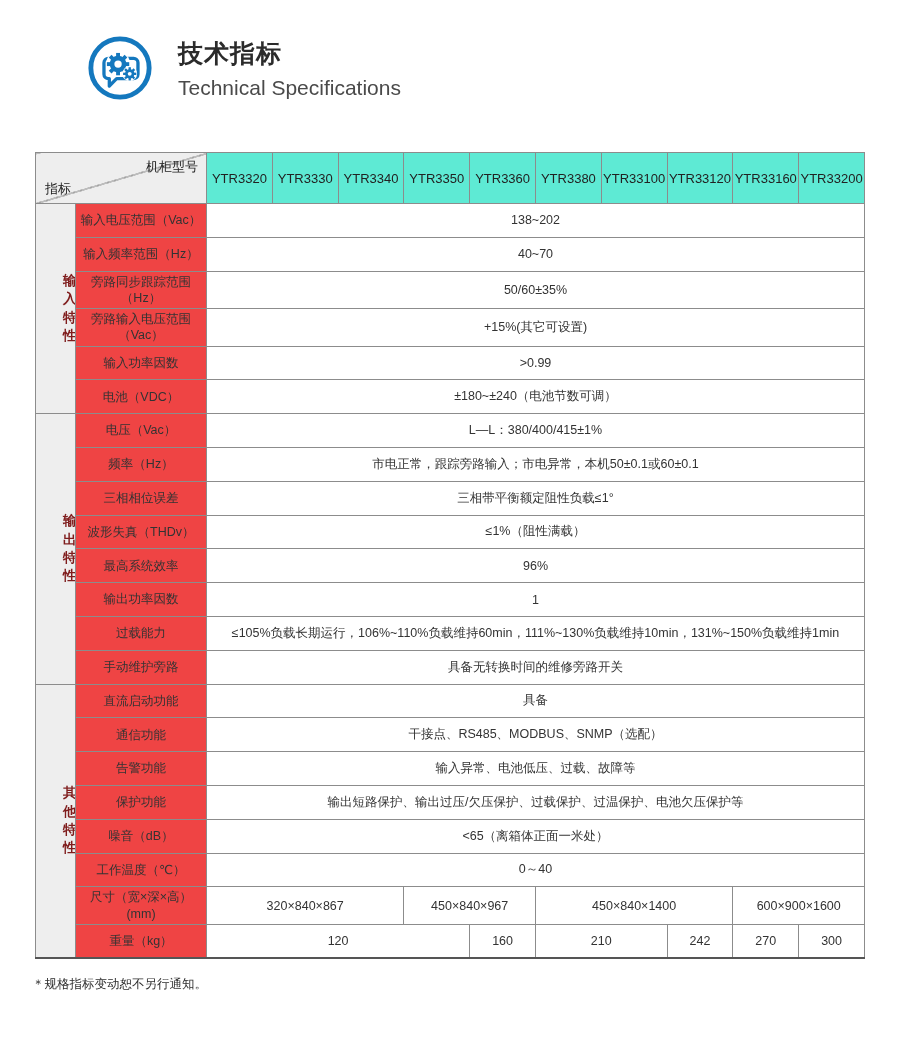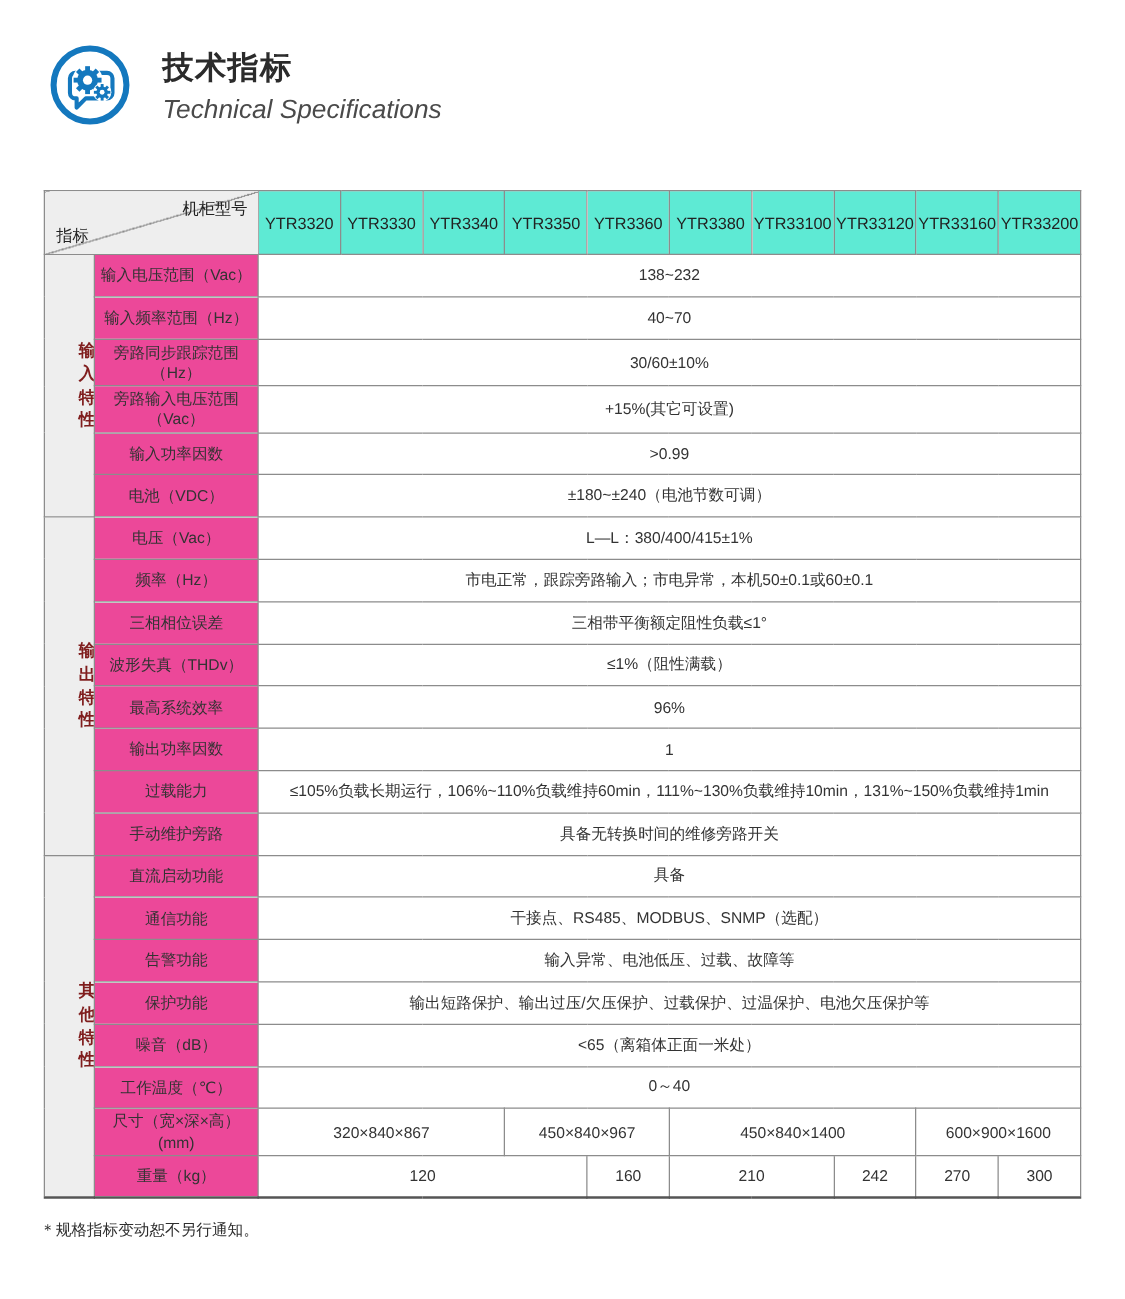--- a/index.html
+++ b/index.html
@@ -2,24 +2,24 @@
 <html><head>
 <meta charset="utf-8">
 <style>
   html,body{margin:0;padding:0;}
   body{
     width:900px;height:1039px;background:#ffffff;
     font-family:"Liberation Sans","DejaVu Sans",sans-serif;
     color:#333;position:relative;overflow:hidden;
   }
   
-  .page-header{display:flex;align-items:center;gap:24px;padding:34px 0 0 38px;}
+  .page-header{display:flex;align-items:center;gap:24px;padding:34px 0 0 38px;margin-left:48px;}
   .icon-badge{width:68px;height:68px;flex:0 0 auto;}
   .titles h1{margin:0;font-size:25px;font-weight:700;color:#2b2b2b;letter-spacing:1px;}
-  .titles .subtitle{margin-top:6px;font-size:21px;color:#4a4a4a;font-weight:400;font-style:italic;}
+  .titles .subtitle{margin-top:6px;font-size:21px;color:#4a4a4a;font-weight:400;}
   
   table.spec{
     border-collapse:collapse;table-layout:fixed;
     width:830px;margin:50px 0 0 35px;
     border:1px solid #7d7d7d;border-bottom:2px solid #555;
   }
   .spec th,.spec td{
     border:1px solid #8c8c8c;
     font-size:12.5px;text-align:center;vertical-align:middle;
     padding:2px 1px;color:#333;overflow:hidden;
@@ -29,21 +29,21 @@
     position:relative;background:#eeeeee;
     background-image:linear-gradient(to bottom right,
       transparent 49.5%, #8c8c8c 49.5%, #8c8c8c 50.6%, transparent 50.6%);
   }
   .corner .c-top{position:absolute;top:5px;right:8px;font-size:13px;}
   .corner .c-bottom{position:absolute;bottom:5px;left:9px;font-size:13px;}
   .spec th.section{
     background:#eeeeee;font-weight:600;font-size:13.5px;color:#7f1d1d;
     width:40px;line-height:1.35;word-break:break-all;padding:0 27px;text-align:center;
   }
-  .spec td.label{background:#ec4899;font-size:12.5px;white-space:pre-line;line-height:1.3;}
+  .spec td.label{background:#ef4444;font-size:12.5px;white-space:pre-line;line-height:1.3;}
   .spec td.value{background:#fff;letter-spacing:0;}
   .spec tbody tr{height:33.8px;}
   
   .notes{margin:16px 0 0 32px;font-size:12.5px;color:#2e2e2e;line-height:1.5;font-family:Liberation Serif, serif;}
 </style>
 </head>
 <body>
 
 <div class="page">
 
@@ -117,29 +117,29 @@
           <th class="model">YTR33100</th>
           <th class="model">YTR33120</th>
           <th class="model">YTR33160</th>
           <th class="model">YTR33200</th>
         </tr>
     </thead>
     <tbody id="table-body">
         <tr>
           <th class="section" rowspan="6">输入特性</th>
           <td class="label">输入电压范围（Vac）</td>
-          <td class="value" colspan="10">138~232</td>
+          <td class="value" colspan="10">138~202</td>
         </tr>
         <tr>
           <td class="label">输入频率范围（Hz）</td>
           <td class="value" colspan="10">40~70</td>
         </tr>
         <tr>
           <td class="label">旁路同步跟踪范围（Hz）</td>
-          <td class="value" colspan="10">30/60±10%</td>
+          <td class="value" colspan="10">50/60±35%</td>
         </tr>
         <tr>
           <td class="label">旁路输入电压范围（Vac）</td>
           <td class="value" colspan="10">+15%(其它可设置)</td>
         </tr>
         <tr>
           <td class="label">输入功率因数</td>
           <td class="value" colspan="10">&gt;0.99</td>
         </tr>
         <tr>

